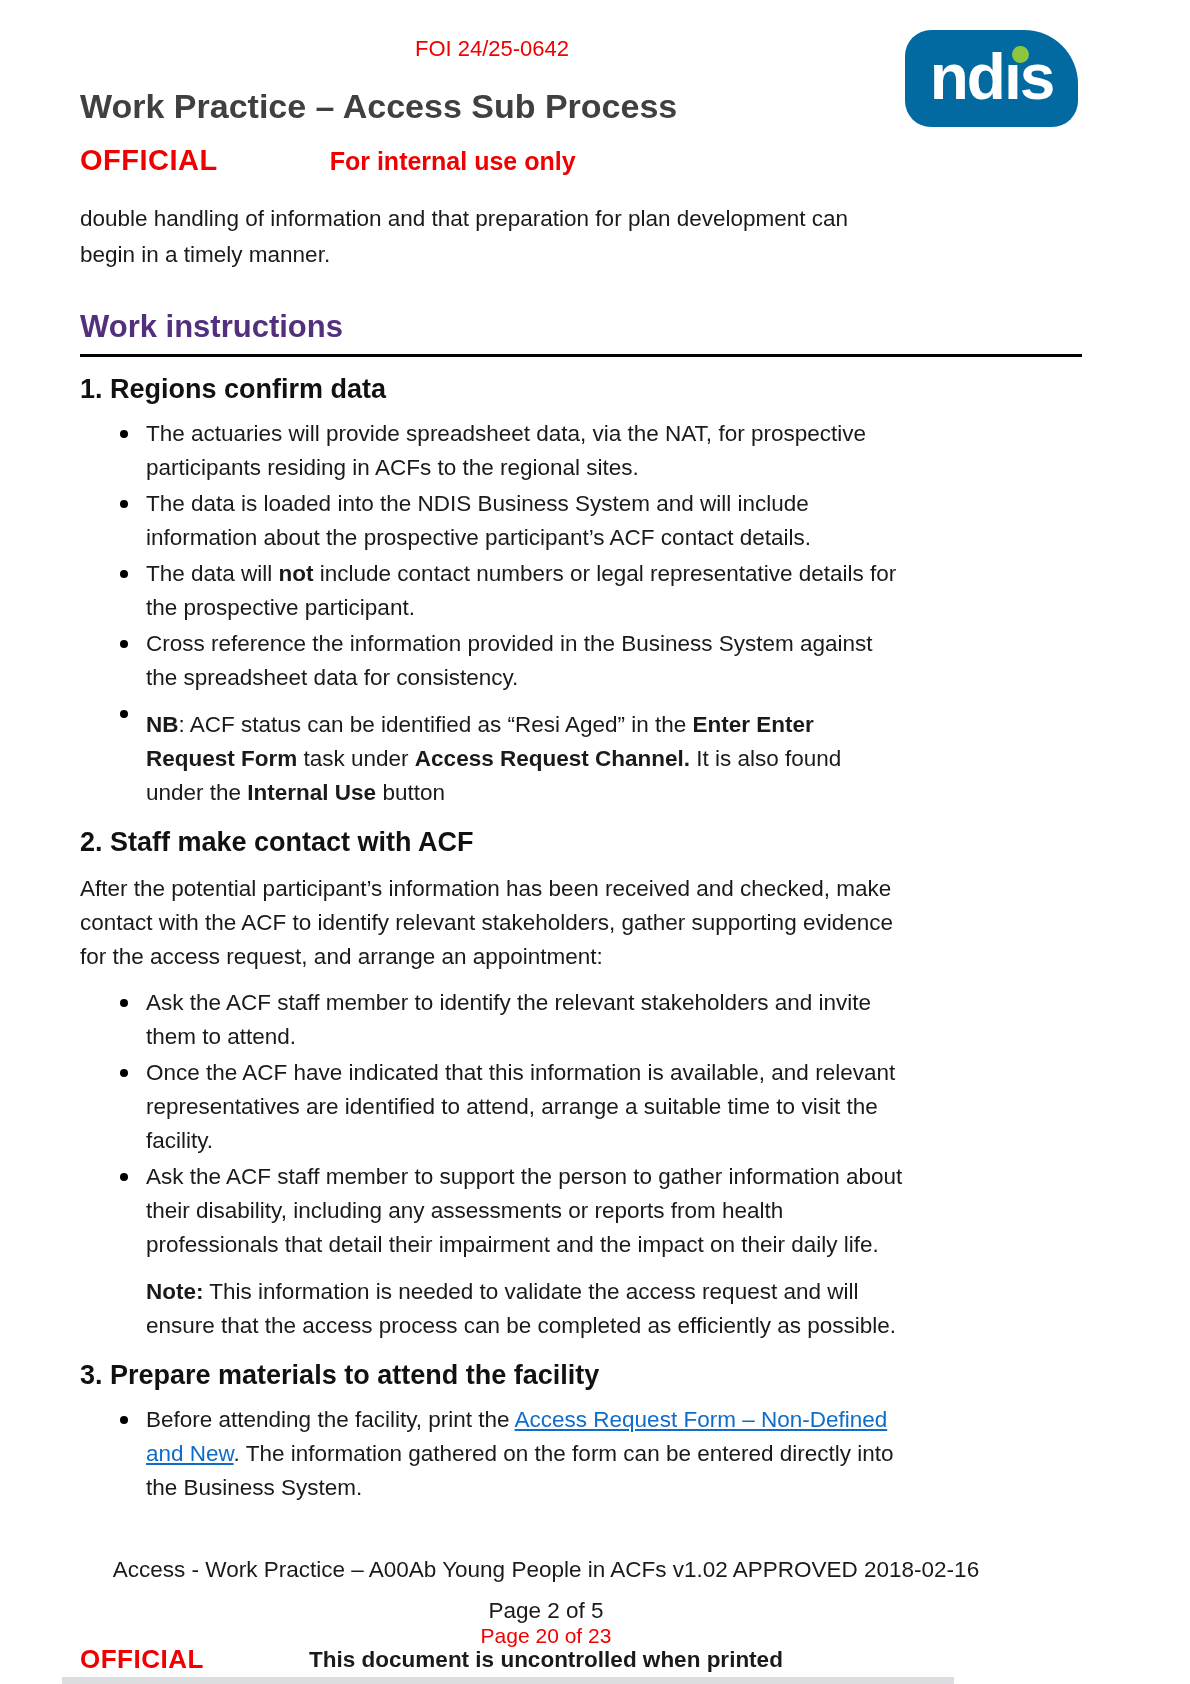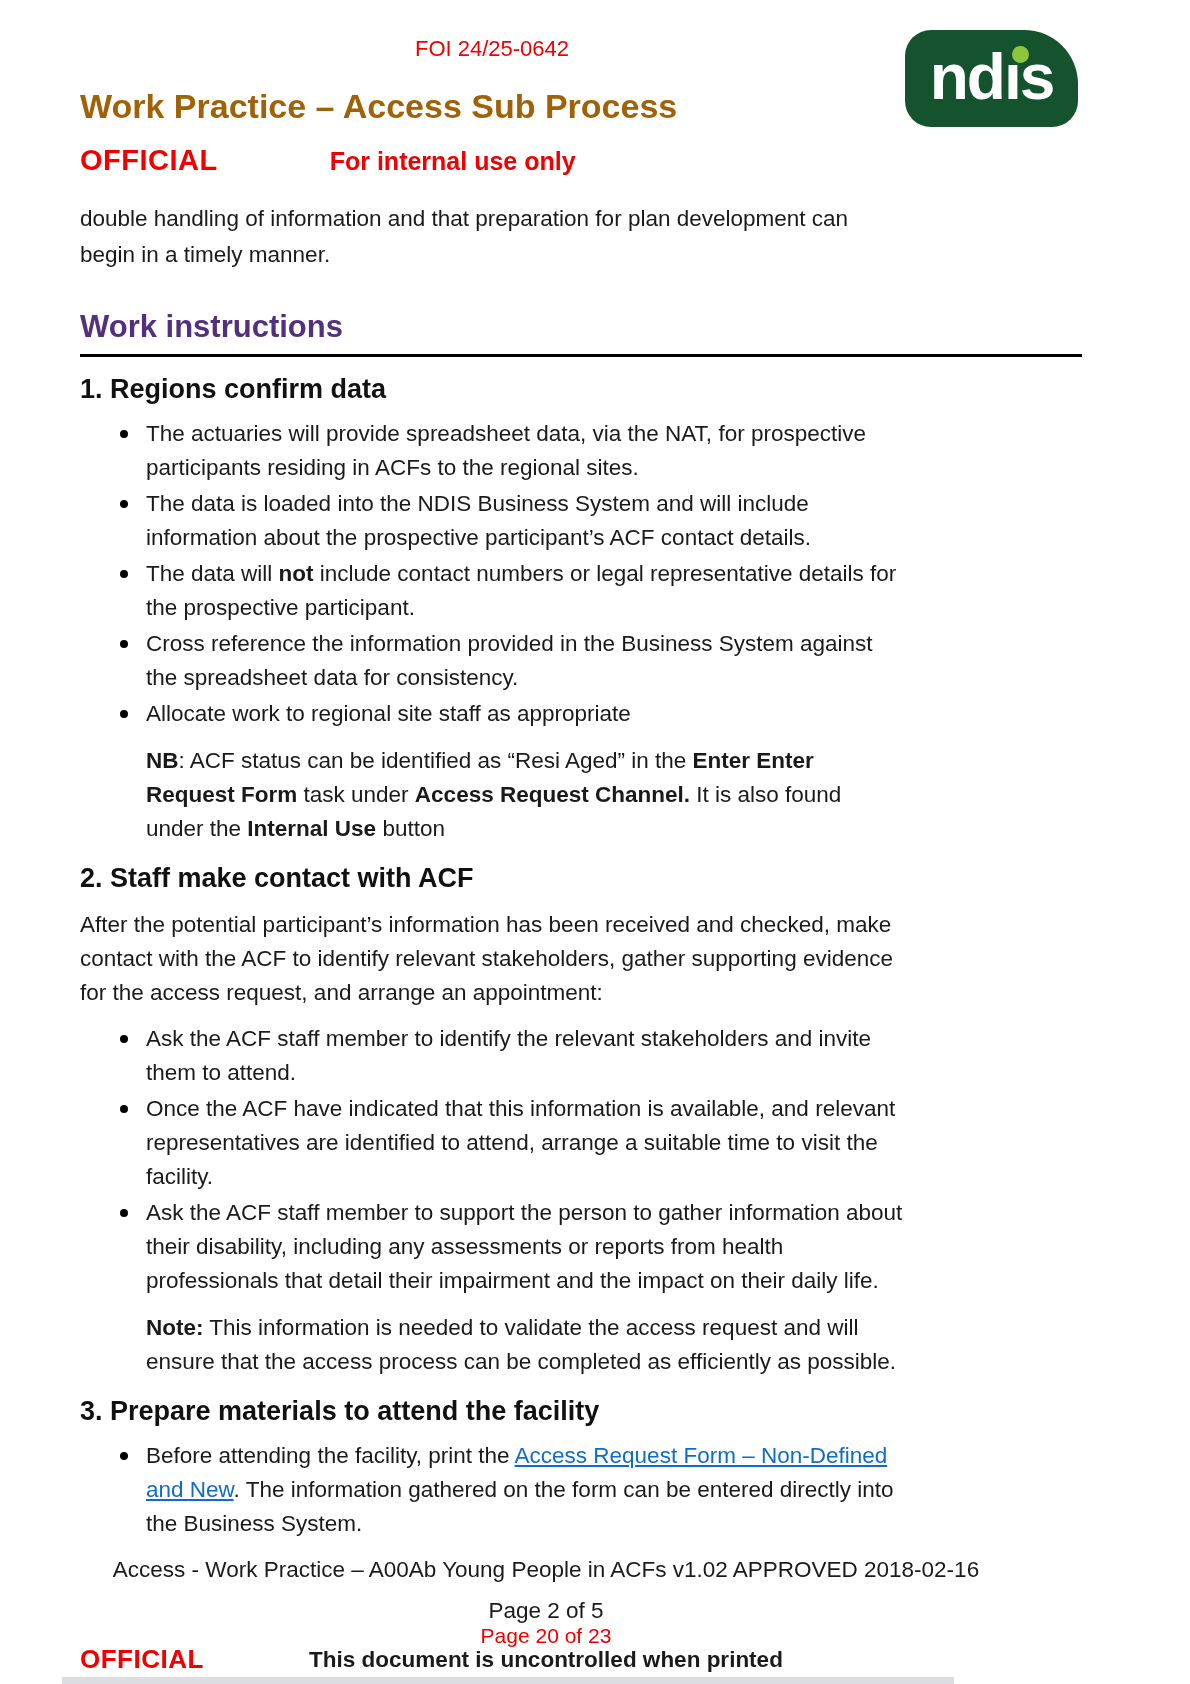--- a/index.html
+++ b/index.html
@@ -130,58 +130,58 @@
   .red{color:#f00000;}
 </style>
 </head>
 <body>
 
 <div class="page">
 
   <div class="content">
     <div class="foi red" style="color: rgb(240, 0, 0);">FOI 24/25-0642</div>
 
-    <h1 class="title" style="color: #a16207;">Work Practice – Access Sub Process</h1>
+    <h1 class="title" style="color: #404040;">Work Practice – Access Sub Process</h1>
 
     <div class="official-row">
       <span class="official red" style="color: rgb(240, 0, 0);">OFFICIAL</span>
       <span class="internal-use red" style="color: rgb(240, 0, 0);">For internal use only</span>
     </div>
 
     <p class="intro">double handling of information and that preparation for plan development can begin in a timely manner.</p>
 
     <h2 class="wi-heading" style="color: rgb(83, 48, 126);">Work instructions</h2>
     <div class="rule"></div>
 
     <div class="sections">
         <h3>1. Regions confirm data</h3>
         <div class="list">
           <div class="bullet"><span class="dot"></span><span>The actuaries will provide spreadsheet data, via the NAT, for prospective participants residing in ACFs to the regional sites.</span></div>
           <div class="bullet"><span class="dot"></span><span>The data is loaded into the NDIS Business System and will include information about the prospective participant’s ACF contact details.</span></div>
           <div class="bullet"><span class="dot"></span><span>The data will </span><strong>not</strong><span> include contact numbers or legal representative details for the prospective participant.</span></div>
           <div class="bullet"><span class="dot"></span><span>Cross reference the information provided in the Business System against the spreadsheet data for consistency.</span></div>
-          <div class="bullet"><span class="dot"></span><span>Allocate work to regional site staff as appropriate</span></div>
+          <div class="bullet"><span class="dot"></span></div>
         </div>
         <p class="note"><strong>NB</strong><span>: ACF status can be identified as “Resi Aged” in the </span><strong>Enter Enter Request Form</strong><span> task under </span><strong>Access Request Channel.</strong><span> It is also found under the </span><strong>Internal Use</strong><span> button</span></p>
         <h3>2. Staff make contact with ACF</h3>
         <p class="para"><span>After the potential participant’s information has been received and checked, make contact with the ACF to identify relevant stakeholders, gather supporting evidence for the access request, and arrange an appointment:</span></p>
         <div class="list">
           <div class="bullet"><span class="dot"></span><span>Ask the ACF staff member to identify the relevant stakeholders and invite them to attend.</span></div>
           <div class="bullet"><span class="dot"></span><span>Once the ACF have indicated that this information is available, and relevant representatives are identified to attend, arrange a suitable time to visit the facility.</span></div>
           <div class="bullet"><span class="dot"></span><span>Ask the ACF staff member to support the person to gather information about their disability, including any assessments or reports from health professionals that detail their impairment and the impact on their daily life.</span></div>
         </div>
         <p class="note"><strong>Note:</strong><span> This information is needed to validate the access request and will ensure that the access process can be completed as efficiently as possible.</span></p>
         <h3>3. Prepare materials to attend the facility</h3>
         <div class="list">
           <div class="bullet"><span class="dot"></span><span>Before attending the facility, print the </span><a class="doclink" style="color: rgb(15, 108, 200);">Access Request Form – Non-Defined and New</a><span>. The information gathered on the form can be entered directly into the Business System.</span></div>
         </div>
       </div>
   </div>
 
-  <div class="logo" style="background: #14532d; text-align: right;">
+  <div class="logo" style="background: #0369a1; text-align: right;">
     <span class="word">ndıs</span>
     <span class="idot" style="background: rgb(140, 198, 63);"></span>
   </div>
 
   <div class="side-tab" style="background: rgb(130, 195, 65);">
     <span>WORK PRACTICE</span>
   </div>
 
   <div class="footer-doc">Access - Work Practice – A00Ab Young People in ACFs v1.02 APPROVED 2018-02-16</div>
   <div class="footer-page">Page 2 of 5</div>

